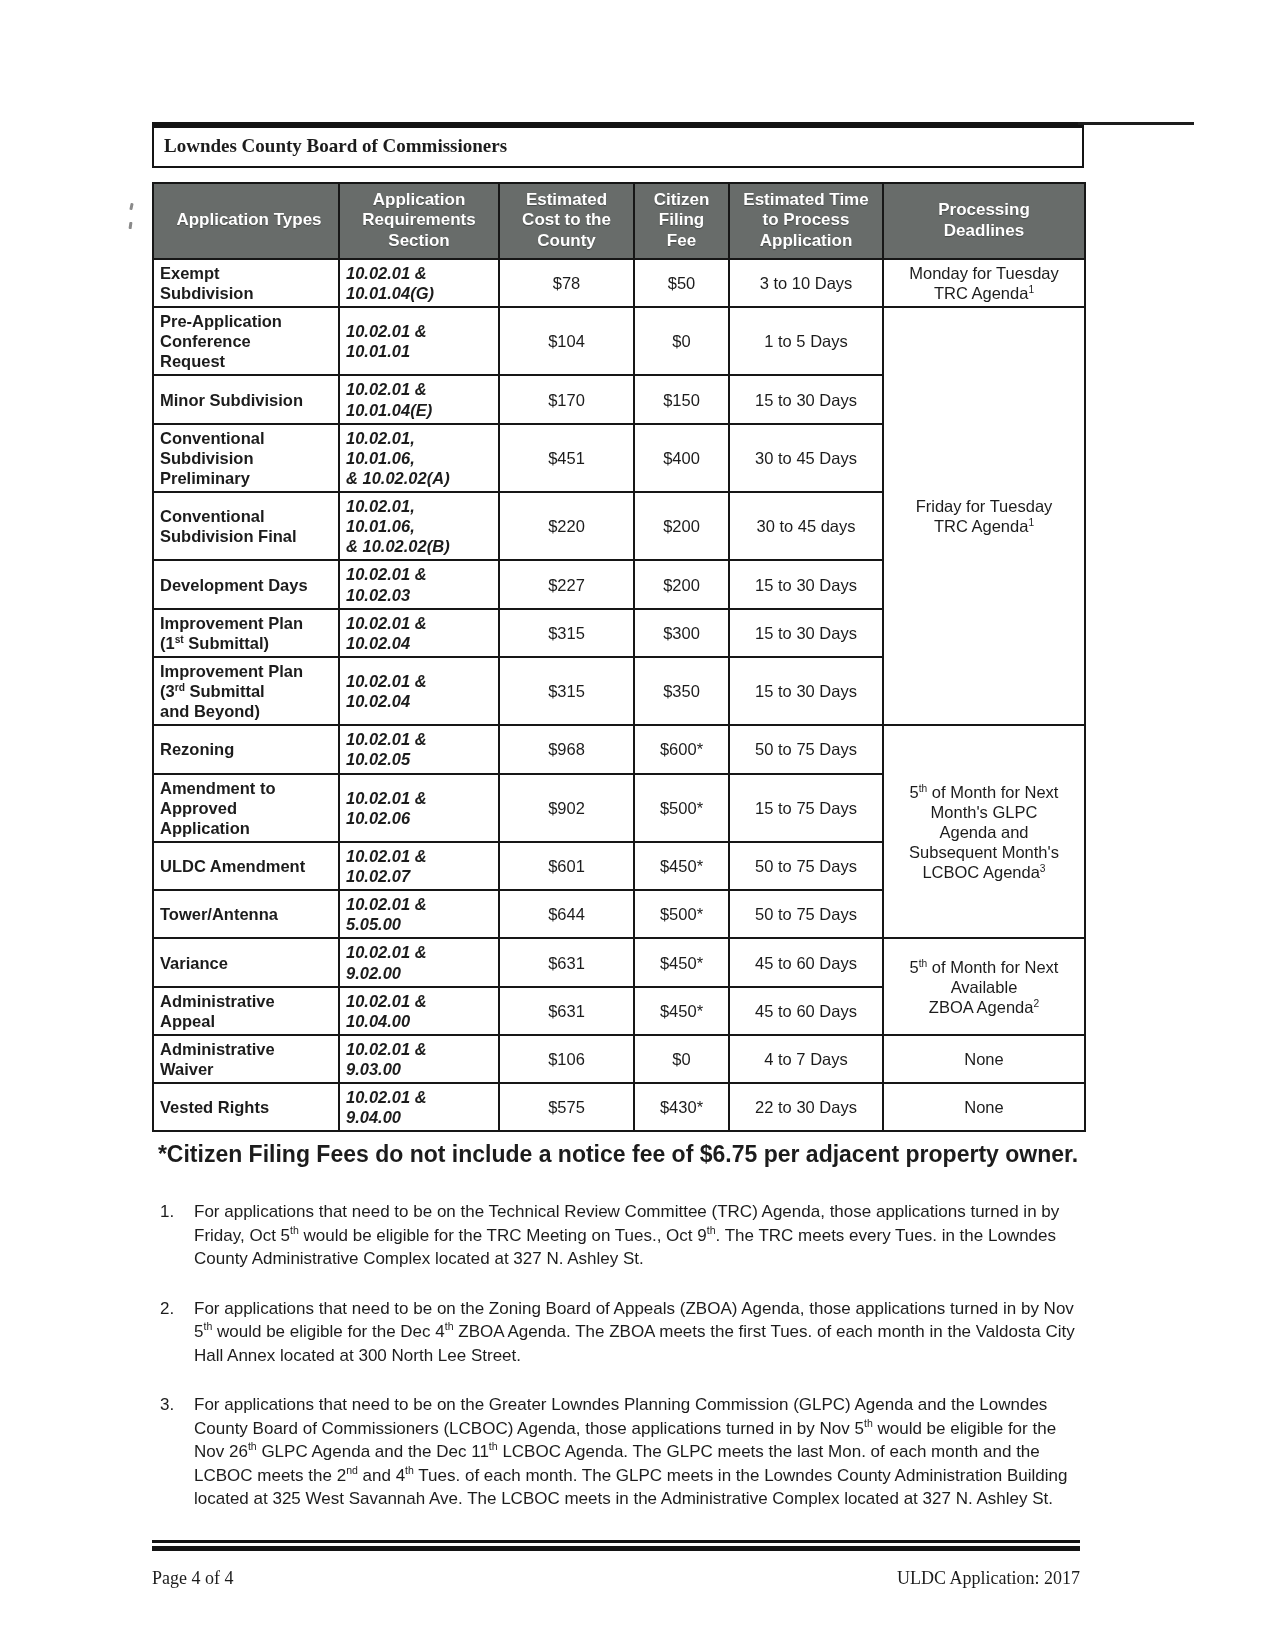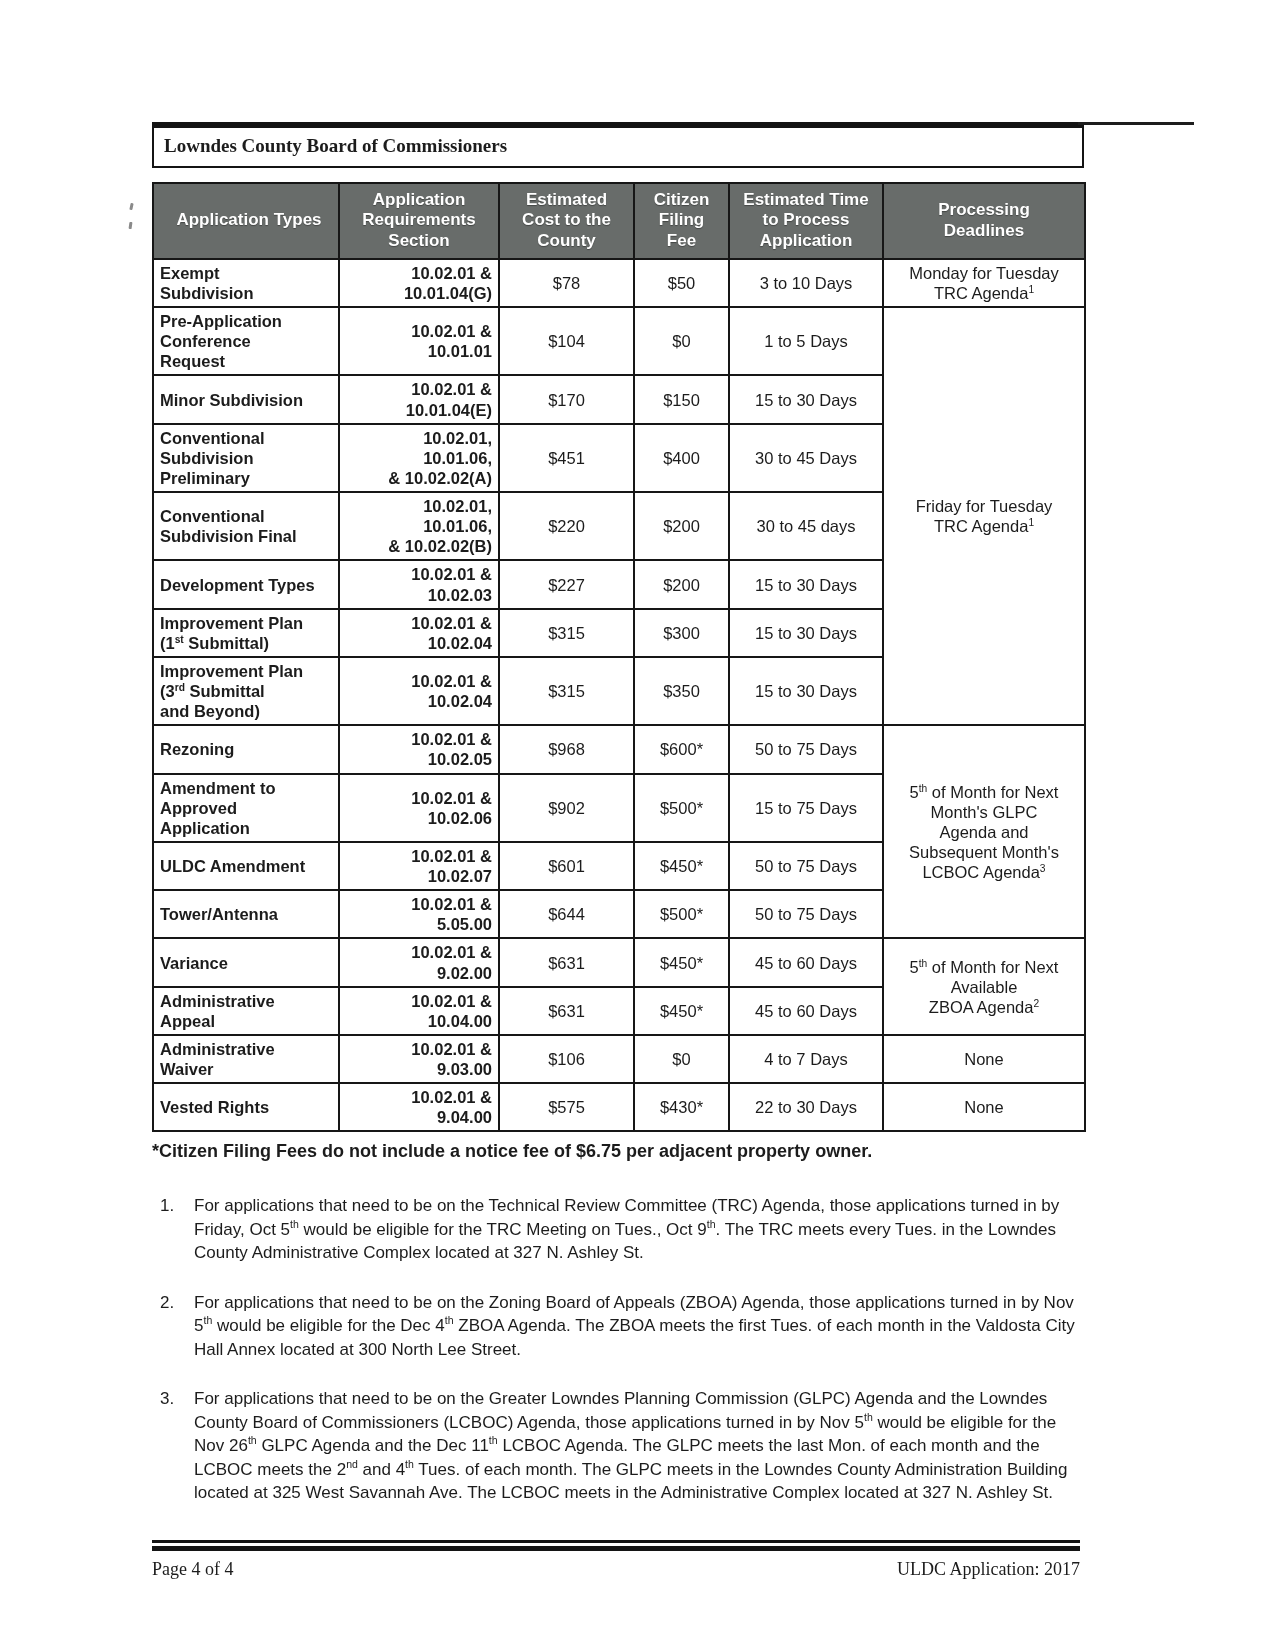--- a/index.html
+++ b/index.html
@@ -28,37 +28,37 @@
     font-size:16.5px;line-height:1.22;
   }
   table.fee th,table.fee td{border:2px solid #161616;vertical-align:middle;}
   table.fee th{
     background:#686c6a;color:#ffffff;font-weight:bold;font-size:17px;
     padding:6px 4px;text-align:center;text-shadow:0 1px 1px rgba(0,0,0,.35);
   }
   table.fee th.col-type{text-align:center;padding-left:10px;}
   table.fee td{padding:3px 6px;background:#fff;}
   td.col-type{text-align:left;font-weight:bold;padding-left:9px;}
-  td.col-section{text-align:right;font-weight:bold;}
+  td.col-section{text-align:left;font-weight:bold;font-style:italic;}
   td.col-cost,td.col-fee,td.col-time,td.col-deadline{text-align:center;}
   sup{font-size:62%;line-height:0;}
 
   
   .footnote{
-    text-align:left;font-weight:bold;font-size:18px;margin:9px 0 32px 0;
+    text-align:center;font-weight:bold;font-size:23px;margin:9px 0 32px 0;
   }
   .note{display:flex;margin-bottom:26px;font-size:17px;line-height:1.38;}
   .note-num{flex:none;width:34px;padding-left:8px;}
   .note-text{flex:1;padding-right:2px;}
 
   
   .footer{position:absolute;left:152px;top:1540px;width:928px;}
   .footer-rule{height:3px;border-top:3px solid #141414;border-bottom:5px solid #141414;}
   .footer-row{
-    display:flex;justify-content:space-between;padding-top:8px;
+    display:flex;justify-content:space-between;padding-top:17px;
     font-family:"Liberation Serif",serif;font-size:18px;
   }
 </style>
 </head>
 <body>
 
 <div class="artifact" style="left:130px;top:203px;width:3px;height:7px;transform:rotate(12deg);"></div>
 <div class="artifact" style="left:129px;top:222px;width:3px;height:7px;transform:rotate(8deg);"></div>
 
 <div class="sheet">
@@ -121,21 +121,21 @@
           <td class="col-time">30 to 45 Days</td>
         </tr>
         <tr>
           <td class="col-type">Conventional<br>Subdivision Final</td>
           <td class="col-section">10.02.01,<br>10.01.06,<br>&amp; 10.02.02(B)</td>
           <td class="col-cost">$220</td>
           <td class="col-fee">$200</td>
           <td class="col-time">30 to 45 days</td>
         </tr>
         <tr>
-          <td class="col-type">Development Types</td>
+          <td class="col-type">Development Days</td>
           <td class="col-section">10.02.01 &amp;<br>10.02.03</td>
           <td class="col-cost">$227</td>
           <td class="col-fee">$200</td>
           <td class="col-time">15 to 30 Days</td>
         </tr>
         <tr>
           <td class="col-type">Improvement Plan<br>(1<sup>st</sup> Submittal)</td>
           <td class="col-section">10.02.01 &amp;<br>10.02.04</td>
           <td class="col-cost">$315</td>
           <td class="col-fee">$300</td>

